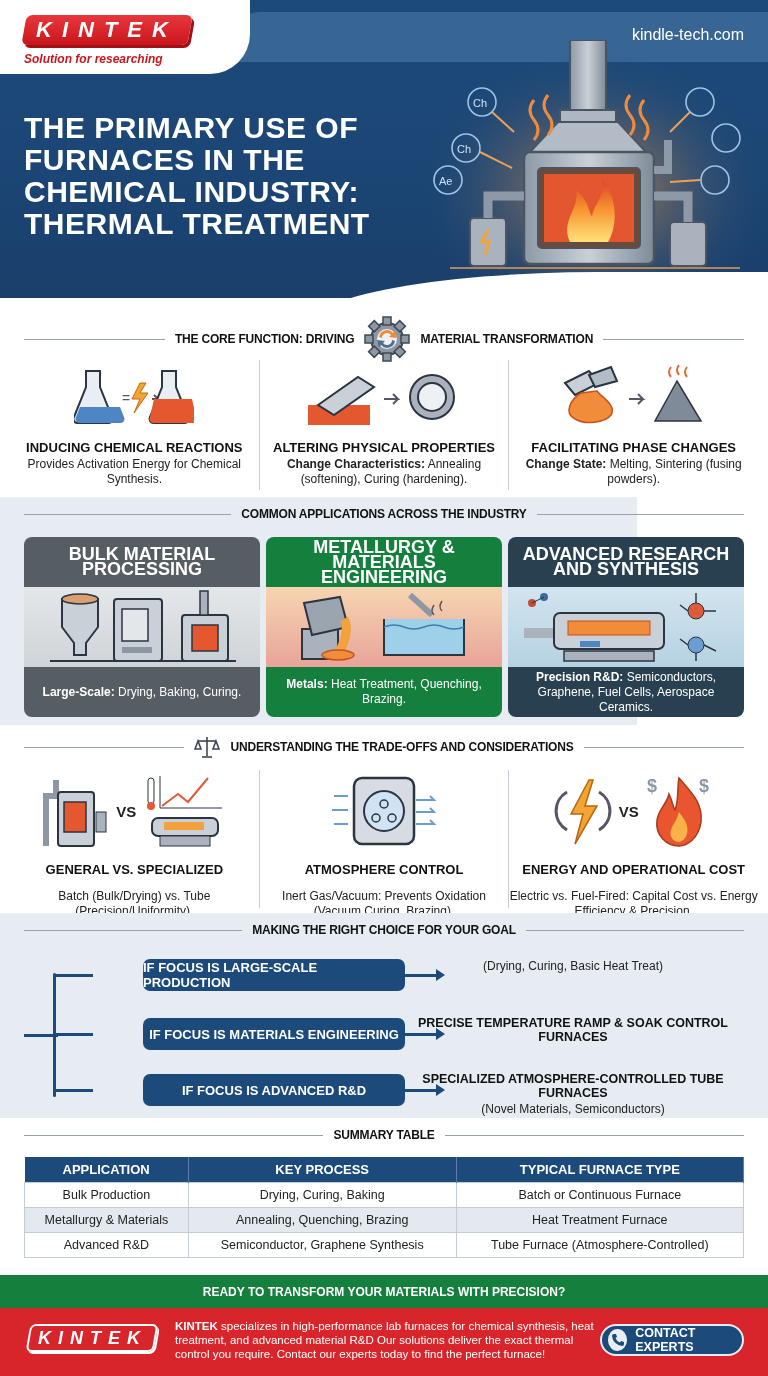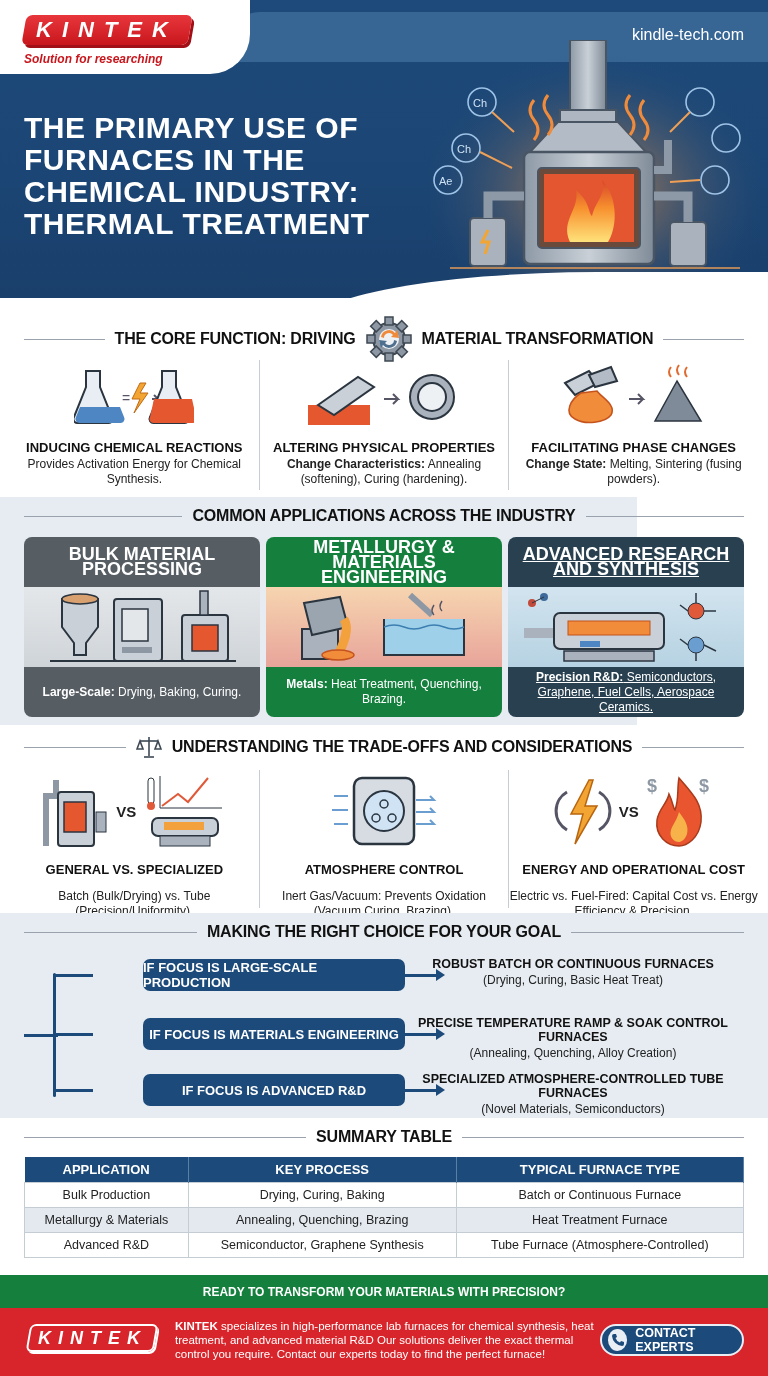--- a/index.html
+++ b/index.html
@@ -14,21 +14,21 @@
   .logo-badge span { color: #ffffff; font-weight: bold; font-style: italic; font-size: 22px; letter-spacing: 10px; transform: skewX(10deg); }
   .logo-tagline { position: absolute; left: 24px; top: 52px; font-size: 12px; font-style: italic; font-weight: bold; color: #c8161d; }
   .site-url { position: absolute; right: 24px; top: 26px; color: #ffffff; font-size: 16px; }
   .hero-title { position: absolute; left: 24px; top: 112px; width: 380px; color: #ffffff; font-weight: bold; font-size: 30px; line-height: 32px; letter-spacing: 0.5px; }
   .hero-illus { position: absolute; left: 430px; top: 40px; width: 330px; height: 250px; }
   .hero-curve { position: absolute; right: 0; top: 272px; width: 470px; height: 60px; background: #ffffff; border-top-left-radius: 300px 60px; }
 
   
   .section-head { position: absolute; left: 24px; width: 720px; display: flex; align-items: center; gap: 10px; }
   .section-head .line { flex: 1; height: 1px; background: #9aa3ad; }
-  .section-head .htxt { font-weight: bold; font-size: 16px; color: #111; white-space: nowrap; letter-spacing: -0.2px; }
+  .section-head .htxt { font-weight: bold; font-size: 12px; color: #111; white-space: nowrap; letter-spacing: -0.2px; }
 
   
   .core { position: absolute; left: 0; top: 300px; width: 768px; height: 197px; background: #ffffff; }
   .core-cols { position: absolute; left: 10px; top: 60px; width: 748px; height: 130px; display: flex; }
   .core-col { flex: 1; text-align: center; position: relative; }
   .core-col + .core-col { border-left: 1px solid #c6ccd3; }
   .core-icon { height: 72px; display: flex; align-items: center; justify-content: center; }
   .core-title { font-weight: bold; font-size: 13px; margin-top: 8px; color: #111; }
   .core-desc { font-size: 12px; line-height: 15px; color: #222; margin-top: 2px; }
   .core-desc b { font-weight: bold; }
@@ -38,21 +38,21 @@
   .app-cards { position: absolute; left: 24px; top: 40px; width: 720px; height: 180px; display: flex; gap: 6px; }
   .app-card { flex: 1; border-radius: 8px; overflow: hidden; position: relative; display: flex; flex-direction: column; }
   .app-head { height: 50px; display: flex; align-items: center; justify-content: center; text-align: center; color: #fff; font-weight: bold; font-size: 18px; line-height: 15px; padding: 0 10px; }
   .app-body { height: 80px; display: flex; align-items: center; justify-content: center; }
   .app-foot { flex: 1; display: flex; align-items: center; justify-content: center; text-align: center; color: #fff; font-size: 12px; line-height: 15px; padding: 0 10px; }
   .app-foot b { font-weight: bold; }
   .card-grey .app-head, .card-grey .app-foot { background: #565d63; }
   .card-grey .app-body { background: linear-gradient(180deg,#e4e7ea,#cfd4d8); }
   .card-red .app-head, .card-red .app-foot { background: #15803d; }
   .card-red .app-body { background: linear-gradient(180deg,#f6d5b0,#e8a49a); }
-  .card-teal .app-head, .card-teal .app-foot { background: #28404f; text-decoration: underline; }
+  .card-teal .app-head, .card-teal .app-foot { background: #28404f; }
   .card-teal .app-body { background: linear-gradient(180deg,#d2e4ef,#b6d2e2); }
 
   
   .trade { position: absolute; left: 0; top: 725px; width: 768px; height: 188px; background: #ffffff; }
   .trade-cols { position: absolute; left: 10px; top: 45px; width: 748px; height: 138px; display: flex; }
   .trade-col { flex: 1; text-align: center; }
   .trade-col + .trade-col { border-left: 1px solid #c6ccd3; }
   .trade-icon { height: 82px; display: flex; align-items: center; justify-content: center; gap: 6px; }
   .vs { font-weight: bold; font-size: 15px; color: #222; }
   .trade-title { font-weight: bold; font-size: 13px; margin-top: 10px; color: #111; }
@@ -388,31 +388,29 @@
       <div class="line"></div>
     </div>
     <div class="tree-main"></div>
     <div class="tree-vert"></div>
 
     <div class="choice-row" style="top:46px;">
       <div class="hline"></div>
       <div class="choice-pill">IF FOCUS IS LARGE-SCALE PRODUCTION</div>
       <div class="choice-arrow"></div>
       <div class="choice-result">
-        <div class="rt">ROBUST BATCH OR CONTINUOUS FURNACES</div>
         <div class="rd">(Drying, Curing, Basic Heat Treat)</div>
       </div>
     </div>
     <div class="choice-row" style="top:105px;">
       <div class="hline"></div>
       <div class="choice-pill">IF FOCUS IS MATERIALS ENGINEERING</div>
       <div class="choice-arrow"></div>
       <div class="choice-result">
         <div class="rt">PRECISE TEMPERATURE RAMP &amp; SOAK CONTROL FURNACES</div>
-        <div class="rd">(Annealing, Quenching, Alloy Creation)</div>
       </div>
     </div>
     <div class="choice-row" style="top:161px;">
       <div class="hline"></div>
       <div class="choice-pill">IF FOCUS IS ADVANCED R&amp;D</div>
       <div class="choice-arrow"></div>
       <div class="choice-result">
         <div class="rt">SPECIALIZED ATMOSPHERE-CONTROLLED TUBE FURNACES</div>
         <div class="rd">(Novel Materials, Semiconductors)</div>
       </div>

